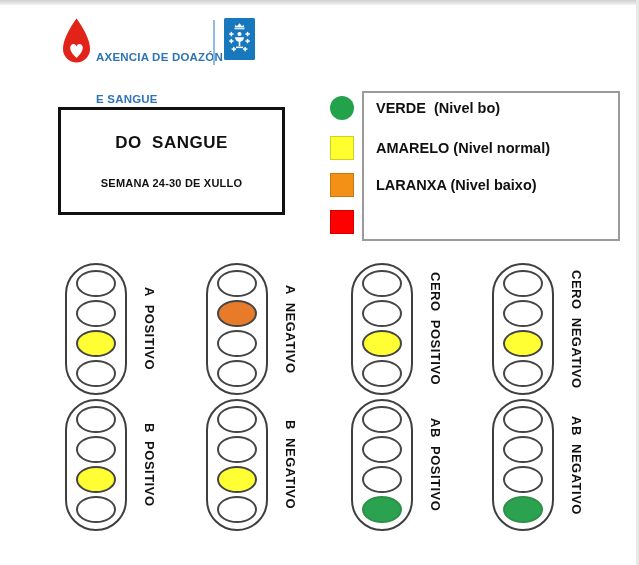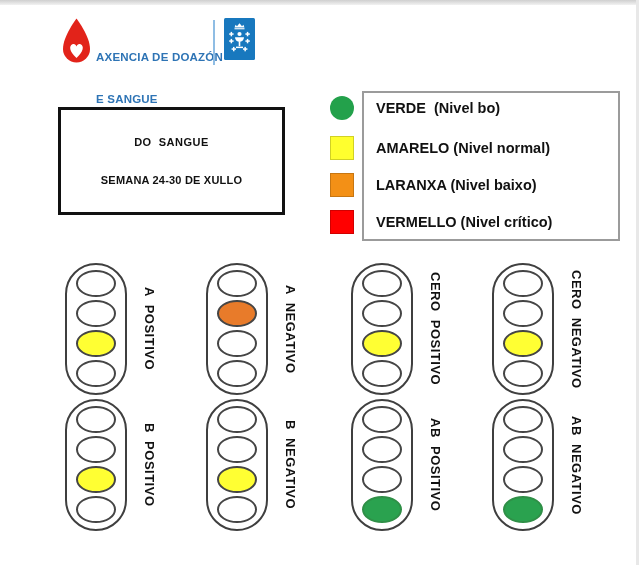--- a/index.html
+++ b/index.html
@@ -16,21 +16,21 @@
   .logo-text{position:absolute;left:96px;top:22px;font-weight:bold;font-size:11.5px;
     line-height:14px;letter-spacing:.2px;white-space:pre;}
   .logo-divider{position:absolute;left:213px;top:20px;width:2px;height:45px;background:#8fbde4;}
   .logo-emblem{position:absolute;left:224px;top:18px;width:31px;height:43px;}
 
   
   .title-box{position:absolute;left:58px;top:107px;width:227px;height:108px;
     border:3px solid #111;box-sizing:border-box;display:flex;flex-direction:column;
     justify-content:space-evenly;align-items:center;text-align:center;background:#fff;}
   .title-line1{font-weight:bold;font-size:18px;letter-spacing:.5px;white-space:pre;}
-  .title-line2{font-weight:bold;font-size:11px;letter-spacing:.5px;white-space:pre;}
+  .title-line2{font-weight:bold;font-size:17px;letter-spacing:.5px;white-space:pre;}
   .title-line3{font-weight:bold;font-size:11px;letter-spacing:.2px;white-space:pre;}
 
   
   .legend{position:absolute;left:328px;top:91px;width:292px;height:150px;}
   .legend-box{position:absolute;left:34px;top:0;right:0;bottom:0;border:2px solid #9b9b9b;
     box-sizing:border-box;background:#fff;}
   .legend-row{position:absolute;left:2px;height:26px;display:flex;align-items:center;}
   .legend-row.r0{top:4px}.legend-row.r1{top:44px}.legend-row.r2{top:81px}.legend-row.r3{top:118px}
   .swatch{width:24px;height:24px;margin-right:22px;flex:0 0 auto;border:1px solid rgba(0,0,0,.18);
     box-sizing:border-box;}
@@ -109,21 +109,20 @@
     <div class="legend-row r0">
       <span class="swatch" style="background-color: rgb(35, 161, 75); border-radius: 50%; border: none;"></span>
       <span class="legend-label">VERDE  (Nivel bo)</span>
     </div>
     <div class="legend-row r2">
       <span class="swatch" style="background-color: rgb(243, 144, 22);"></span>
       <span class="legend-label">LARANXA (Nivel baixo)</span>
     </div>
     <div class="legend-row r3">
       <span class="swatch" style="background-color: rgb(255, 0, 0);"></span>
-      <span class="legend-label">VERMELLO (Nivel crítico)</span>
     </div>
   </div>
 
   <div class="tl c0 r0">
     <div class="capsule">
       <span class="bulb" style="background-color: rgb(255, 255, 255);"></span>
       <span class="bulb" style="background-color: rgb(255, 255, 255);"></span>
       <span class="bulb" style="background-color: rgb(255, 255, 51);"></span>
       <span class="bulb" style="background-color: rgb(255, 255, 255);"></span>
     </div>

